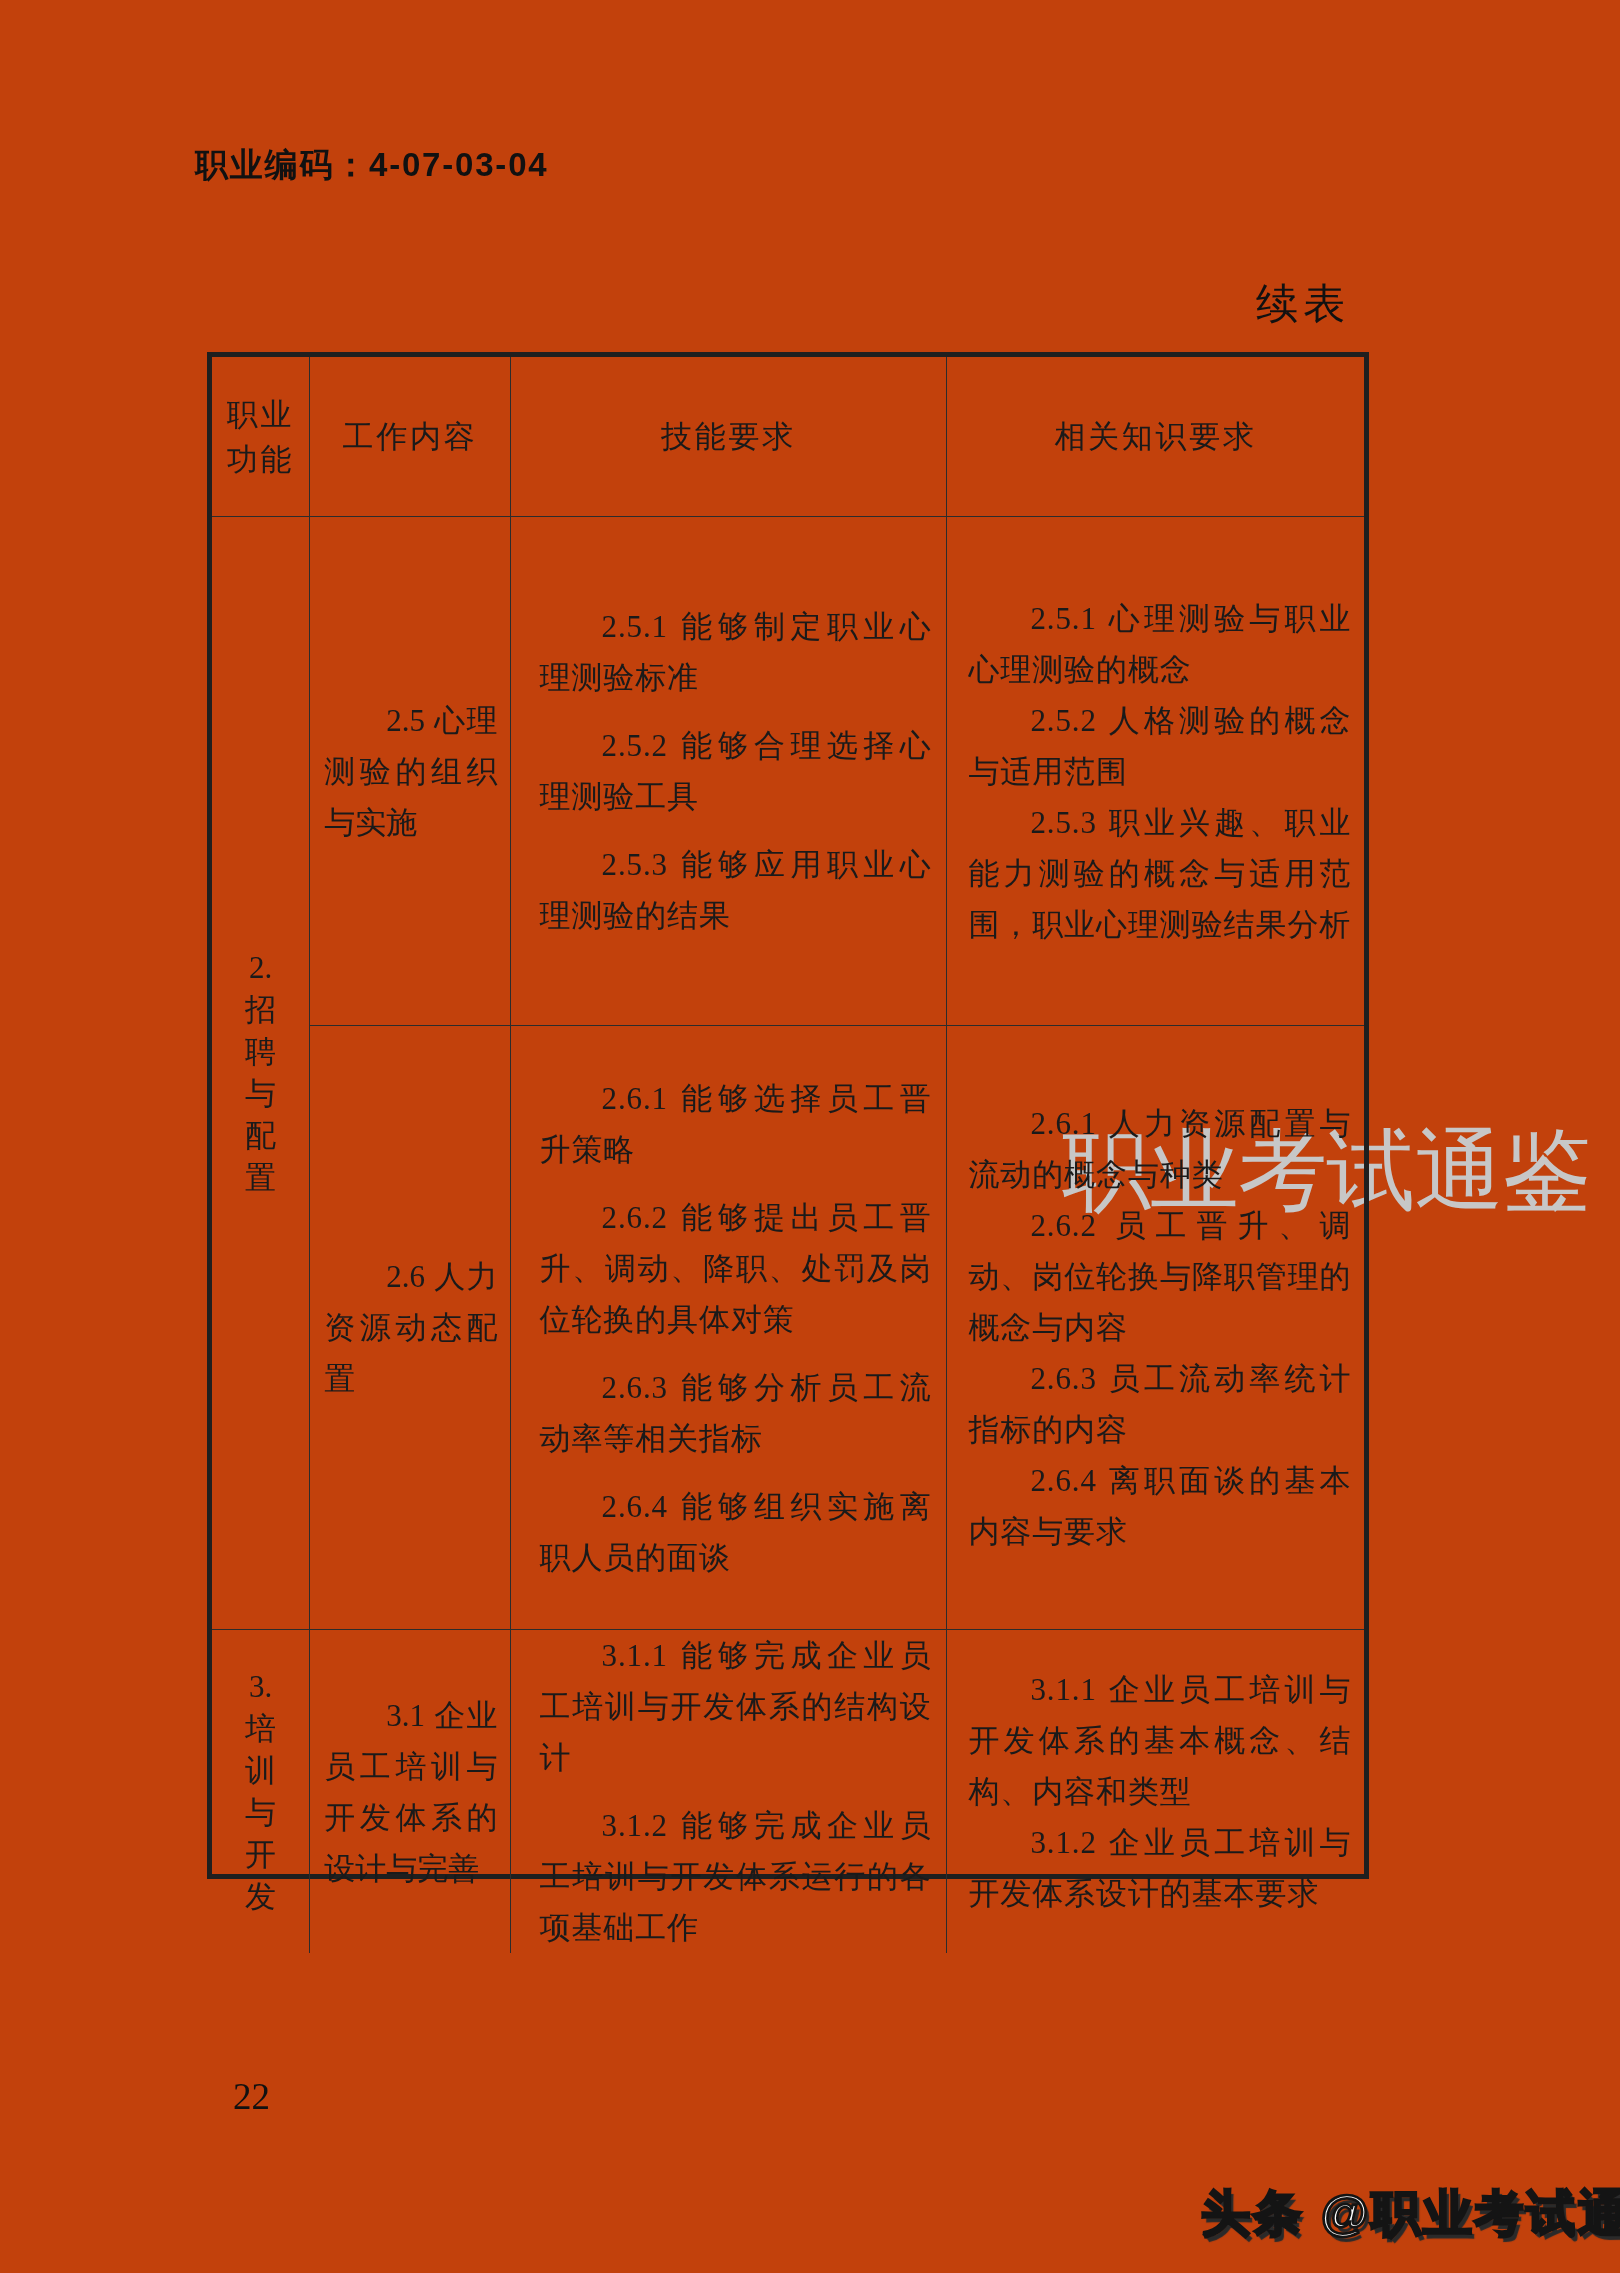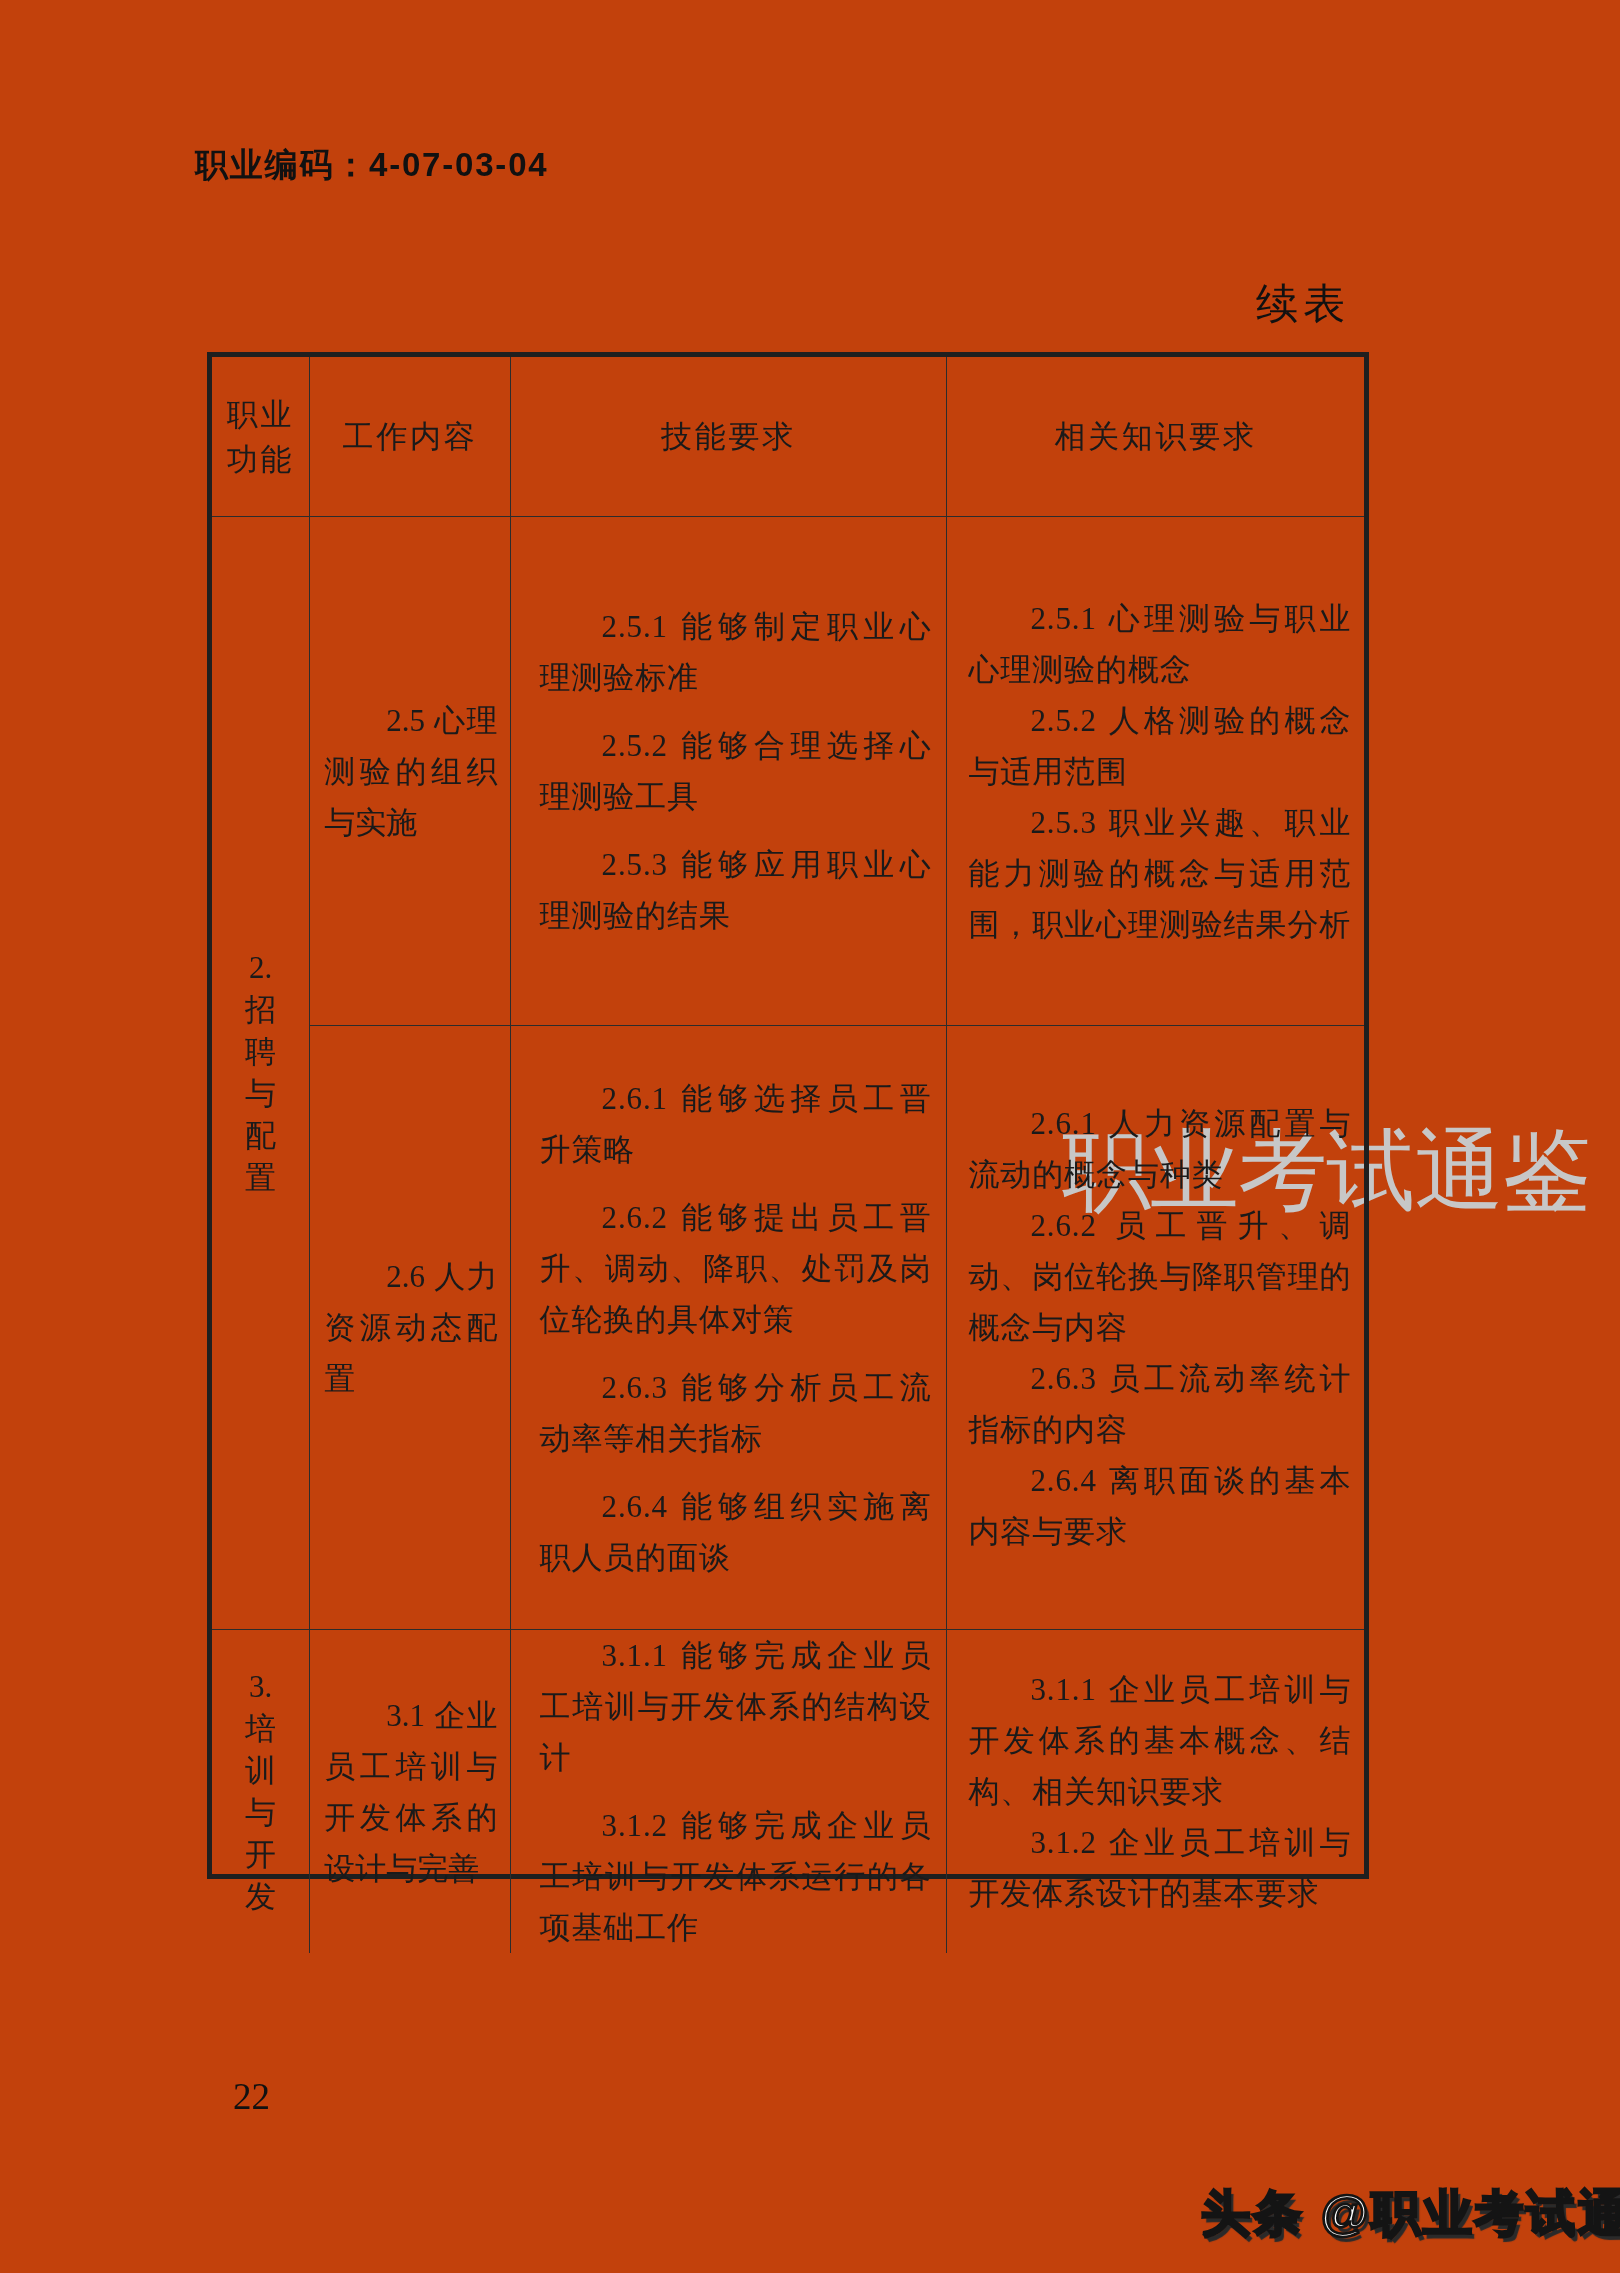--- a/index.html
+++ b/index.html
@@ -155,21 +155,21 @@
     </div>
 
     <div class="cell work no-b">
       <p>3.1 企业员工培训与开发体系的设计与完善</p>
     </div>
     <div class="cell paras skills no-b">
       <p>3.1.1 能够完成企业员工培训与开发体系的结构设计</p>
       <p>3.1.2 能够完成企业员工培训与开发体系运行的各项基础工作</p>
     </div>
     <div class="cell paras knowledge no-r no-b">
-      <p>3.1.1 企业员工培训与开发体系的基本概念、结构、相关知识要求</p>
+      <p>3.1.1 企业员工培训与开发体系的基本概念、结构、内容和类型</p>
       <p>3.1.2 企业员工培训与开发体系设计的基本要求</p>
     </div>
 
   </div>
 
   <div class="pagenum">22</div>
 
   <div class="credit">头条 @职业考试通鉴</div>
 
 </div>

